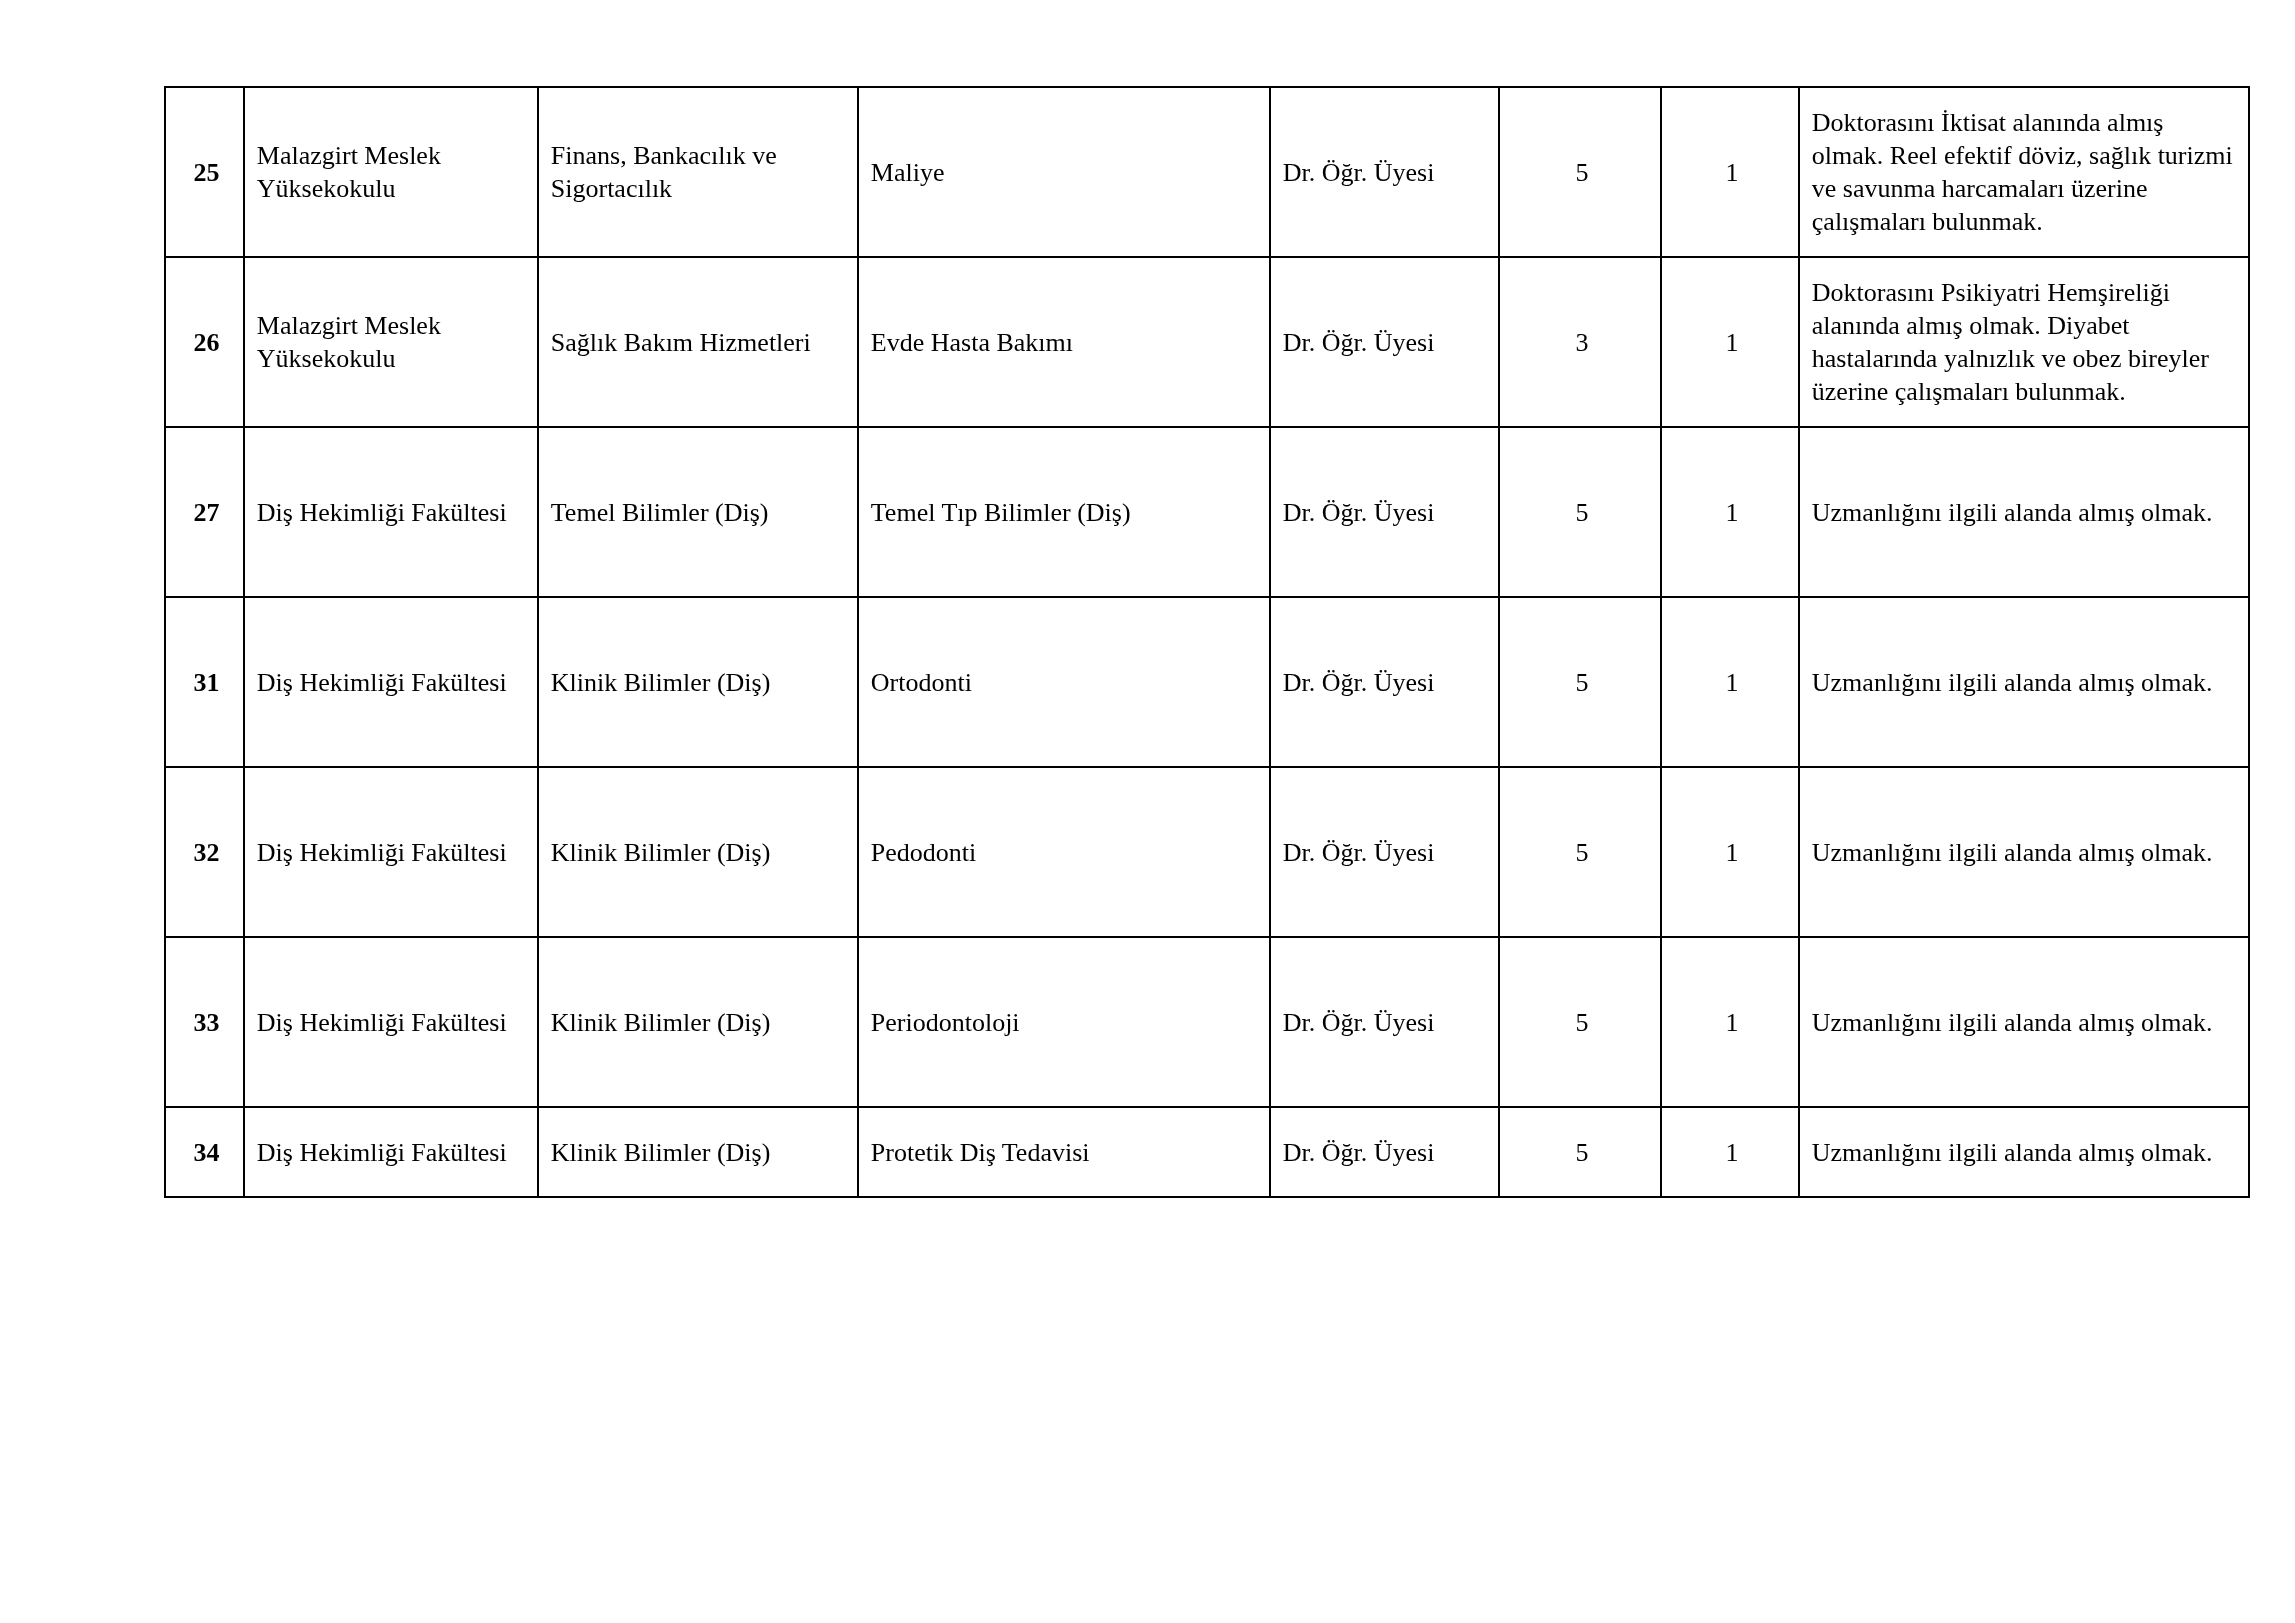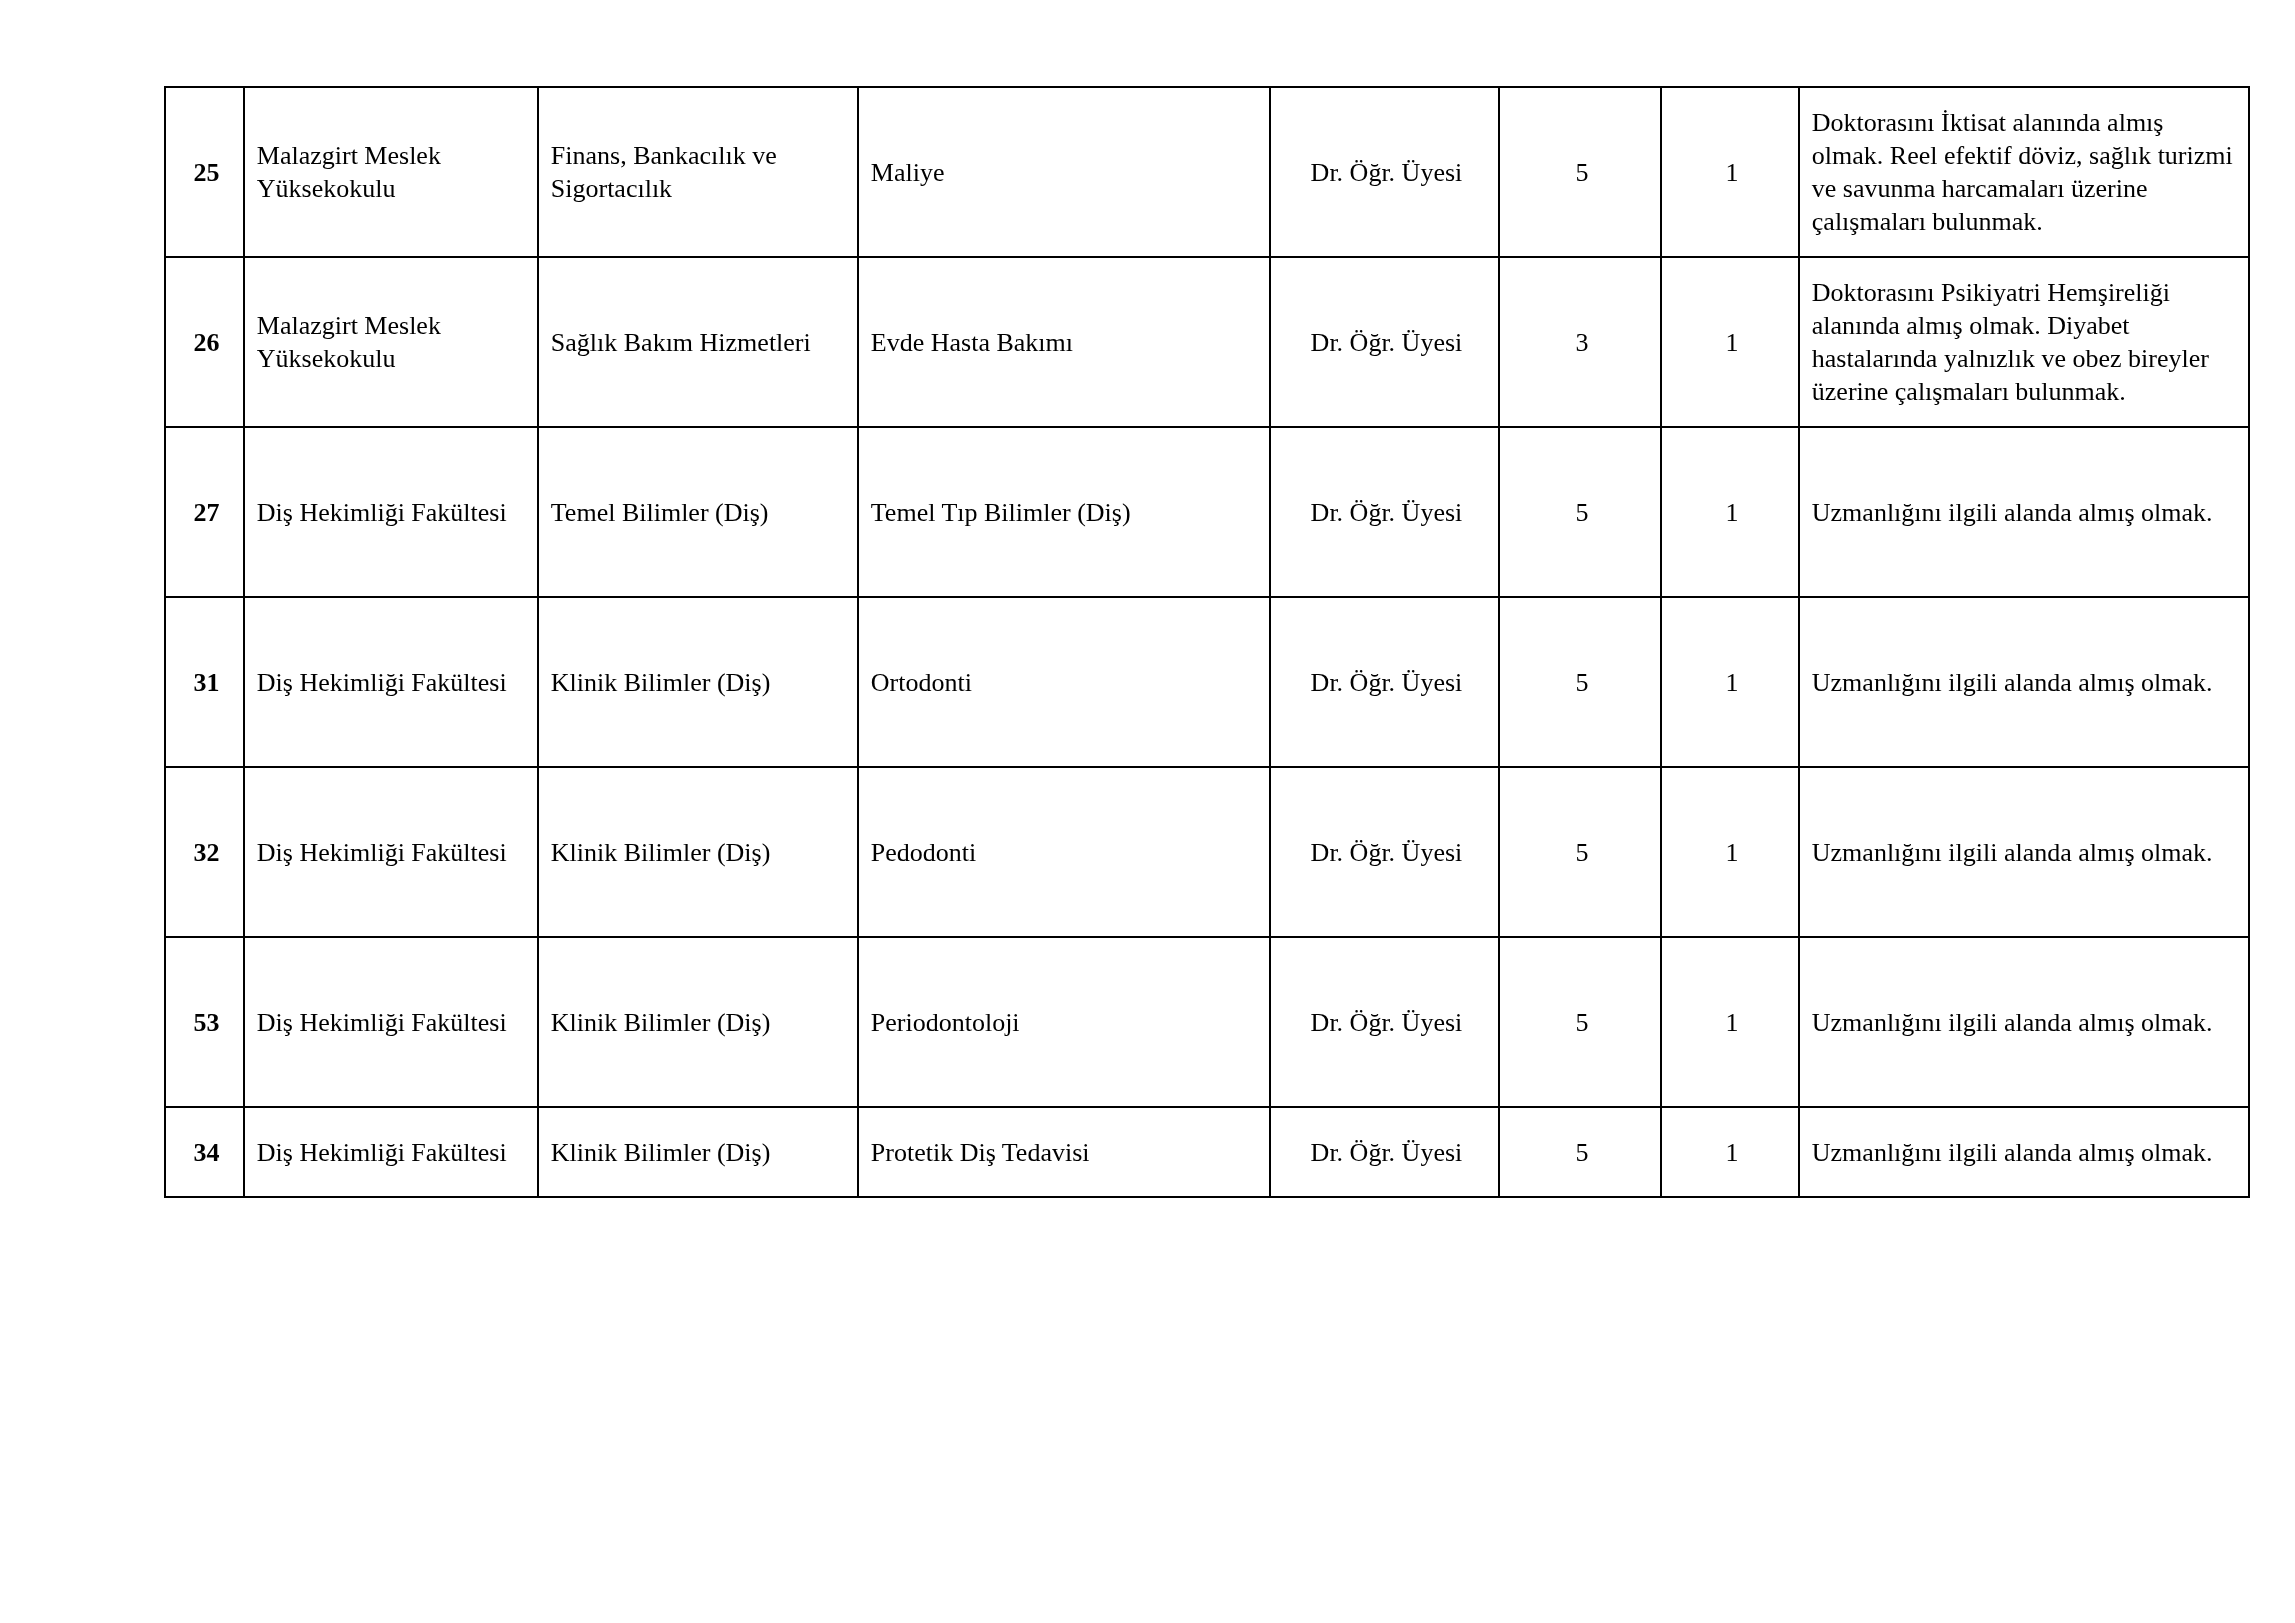--- a/index.html
+++ b/index.html
@@ -35,21 +35,21 @@
     overflow: hidden;
     word-spacing: normal;
   }
   td.c-no {
     text-align: center;
     font-weight: bold;
     padding: 3.9px 2.6px;
     border-radius: 7px;
   }
   td.c-title {
-    text-align: center;
+    text-align: left;
     padding: 3.9px 2.6px;
   }
   td.c-grade, td.c-quota {
     text-align: center;
     padding: 3.9px 2.6px;
   }
   td.c-req {
     padding: 3.9px 2.6px 3.9px 7.9px;
     margin-top: 48px;
   }
@@ -116,21 +116,21 @@
         <td class="c-no">32</td>
         <td class="c-fac">Diş Hekimliği Fakültesi</td>
         <td class="c-dep">Klinik Bilimler (Diş)</td>
         <td class="c-prog">Pedodonti</td>
         <td class="c-title">Dr. Öğr. Üyesi</td>
         <td class="c-grade">5</td>
         <td class="c-quota">1</td>
         <td class="c-req">Uzmanlığını ilgili alanda almış olmak.</td>
       </tr>
       <tr class="r-a">
-        <td class="c-no">53</td>
+        <td class="c-no">33</td>
         <td class="c-fac">Diş Hekimliği Fakültesi</td>
         <td class="c-dep">Klinik Bilimler (Diş)</td>
         <td class="c-prog">Periodontoloji</td>
         <td class="c-title">Dr. Öğr. Üyesi</td>
         <td class="c-grade">5</td>
         <td class="c-quota">1</td>
         <td class="c-req">Uzmanlığını ilgili alanda almış olmak.</td>
       </tr>
       <tr class="r-last">
         <td class="c-no">34</td>

